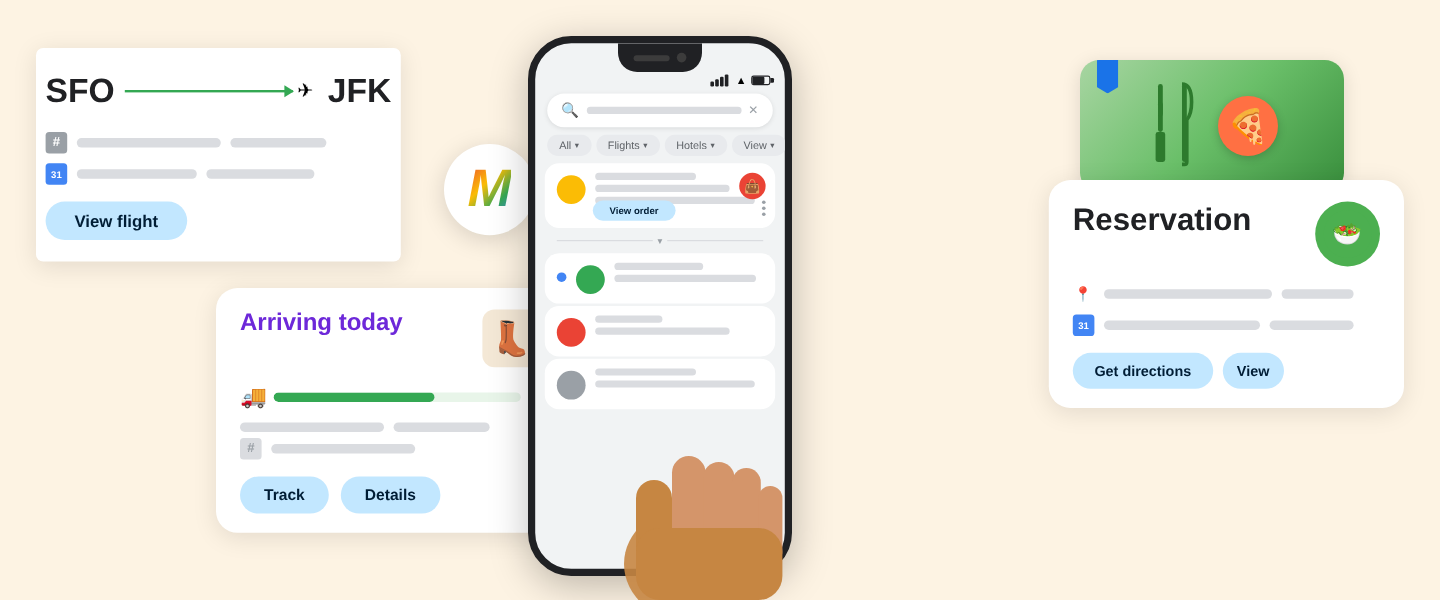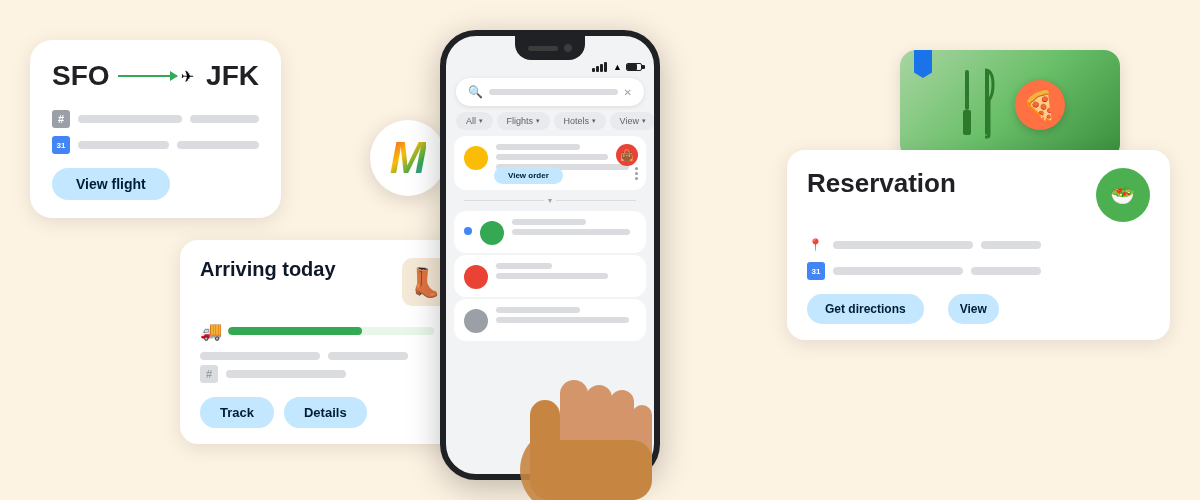--- a/index.html
+++ b/index.html
@@ -10,24 +10,24 @@
       font-family: 'Google Sans', Arial, sans-serif;
       overflow: hidden;
       position: relative;
     }
 
     
     .flight-card {
       position: absolute;
       left: 30px;
       top: 40px;
-      width: 251px;
+      width: 304px;
       background: #fff;
-      border-radius: 22px;
-      padding: 20px 22px 18px;
+      border-radius: 6px;
+      padding: 20px 8px 18px;
       box-shadow: 0 4px 20px rgba(0,0,0,0.10);
     }
     .flight-route {
       display: flex;
       align-items: center;
       gap: 8px;
       margin-bottom: 18px;
     }
     .flight-code {
       font-size: 28px;
@@ -126,21 +126,21 @@
     }
     .arriving-header {
       display: flex;
       justify-content: space-between;
       align-items: flex-start;
       margin-bottom: 14px;
     }
     .arriving-title {
       font-size: 20px;
       font-weight: 700;
-      color: #0f172a;
+      color: #6d28d9;
     }
     .boot-icon {
       width: 48px;
       height: 48px;
       background: #f4e8d6;
       border-radius: 10px;
       display: flex;
       align-items: center;
       justify-content: center;
       font-size: 28px;
@@ -446,21 +446,21 @@
     .hand-svg {
       width: 100%;
       height: 100%;
     }
 
     
     .reservation-card {
       position: absolute;
       right: 30px;
       top: 150px;
-      width: 383px;
+      width: 296px;
       background: #fff;
       border-radius: 18px;
       padding: 18px 20px 16px;
       box-shadow: 0 4px 20px rgba(0,0,0,0.10);
     }
     .res-header {
       display: flex;
       justify-content: space-between;
       align-items: flex-start;
       margin-bottom: 14px;
@@ -500,21 +500,21 @@
       display: flex;
       align-items: center;
       justify-content: center;
       font-size: 12px;
     }
     .res-icon.loc { color: #9aa0a6; }
     .res-icon.cal { background: #4285f4; color: #fff; font-size: 8px; font-weight: 700; border-radius: 3px; }
     .res-bar { height: 8px; border-radius: 4px; background: #dadce0; }
     .res-btns {
       display: flex;
-      gap: 24px;
+      gap: 8px;
       flex-wrap: wrap;
     }
     .res-btn {
       display: inline-block;
       background: #c2e7ff;
       border-radius: 20px;
       padding: 8px 18px;
       color: #001d35;
       font-size: 12px;
       font-weight: 600;

